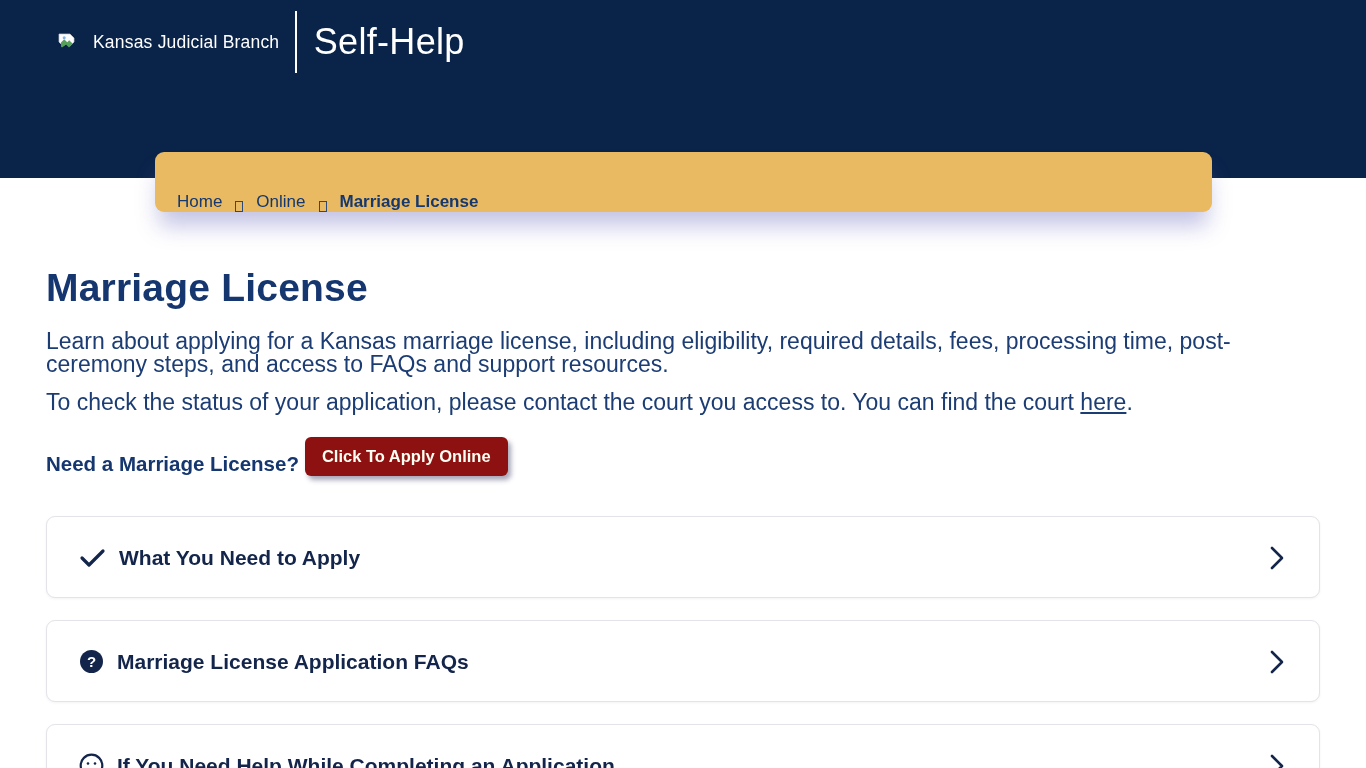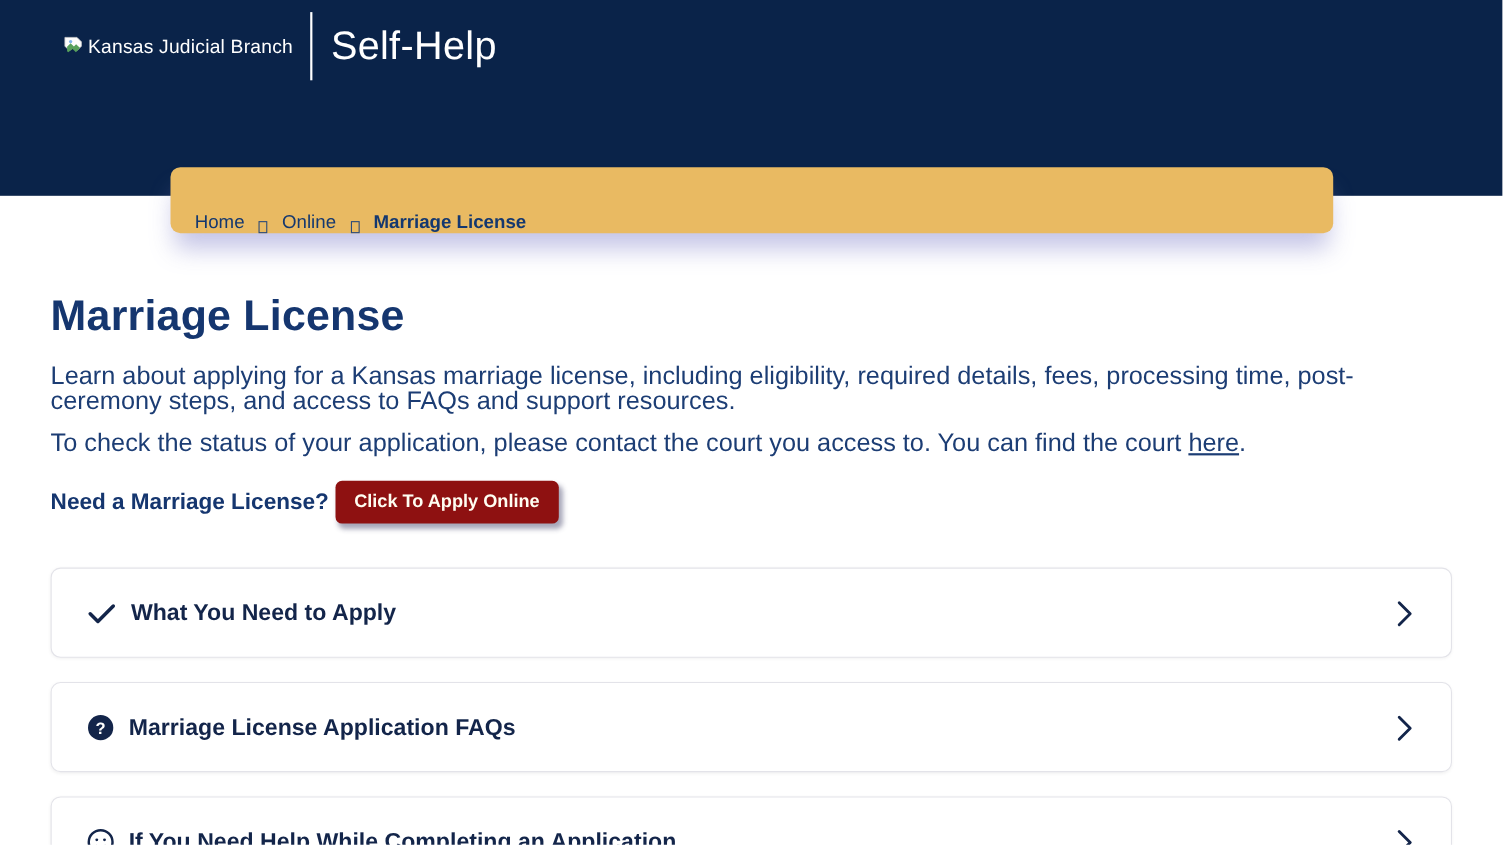--- a/index.html
+++ b/index.html
@@ -20,21 +20,21 @@
   .header-inner {
     position:absolute;
     left:57px; top:10px;
     display:flex;
     align-items:center;
     height:64px;
   }
   .brand {
     display:flex;
     align-items:center;
-    gap:3px;
+    gap:16px;
     color:#ffffff;
     text-decoration:none;
     cursor:pointer;
     text-align:right;
   }
   .brand-alt {
     font-size:17.5px;
     color:#ffffff;
     letter-spacing:0.2px;
   }
@@ -103,21 +103,21 @@
   .para.status { margin-top:15px; }
   .inline-link {
     color:#1c3d74;
     text-decoration:underline;
     cursor:pointer;
   }
 
   .cta-row {
     margin-top:23px;
     display:flex;
-    align-items:center;
+    align-items:flex-end;
     gap:6px;
   }
   .cta-label {
     font-size:20.5px;
     font-weight:bold;
     color:#15366f;
   }
   .apply-button {
     background:#8e1111;
     color:#fffef2;

